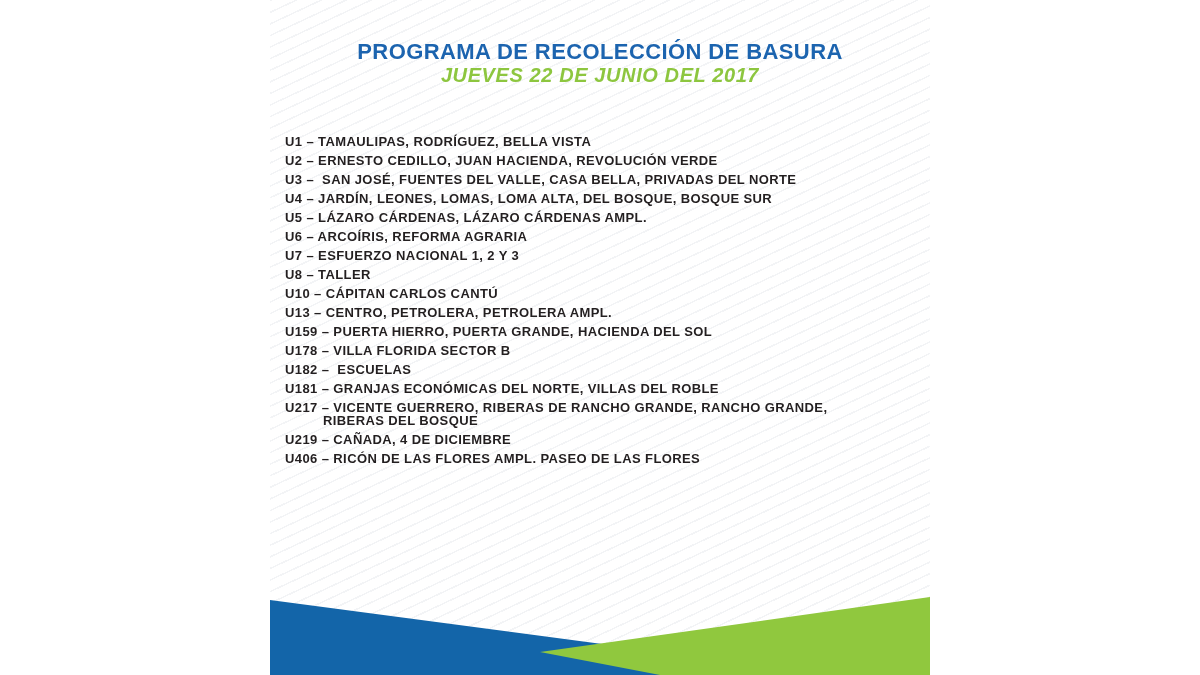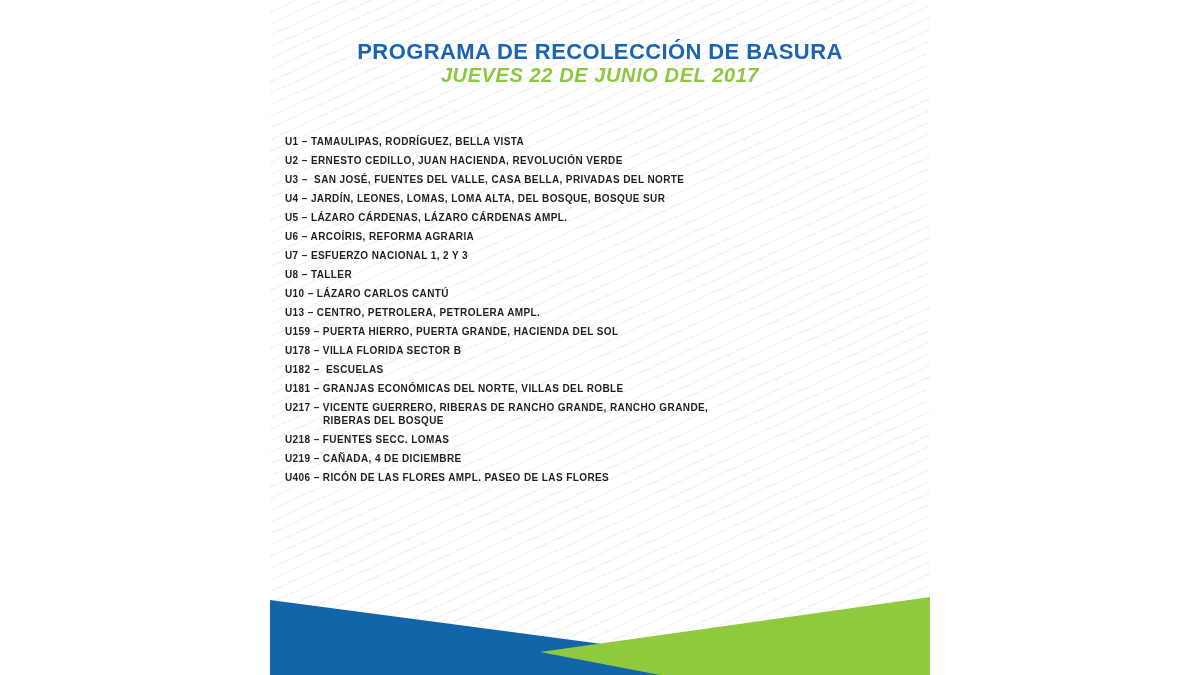--- a/index.html
+++ b/index.html
@@ -44,21 +44,21 @@
     letter-spacing: 0.6px;
     color: #8dc63f;
     font-style: italic;
   }
   .route-list {
     margin: 49px 20px 0 15px;
     position: relative;
     z-index: 2;
   }
   .route {
-    font-size: 10px;
+    font-size: 13px;
     line-height: 13px;
     font-weight: bold;
     letter-spacing: 0.4px;
     color: #231f20;
     margin-bottom: 6px;
     padding-left: 38px;
     text-indent: -38px;
     white-space: pre-wrap;
   }
   .ribbons {
@@ -82,29 +82,28 @@
 
     <div class="route-list" id="route-list">
         <div class="route">U1 – TAMAULIPAS, RODRÍGUEZ, BELLA VISTA</div>
         <div class="route">U2 – ERNESTO CEDILLO, JUAN HACIENDA, REVOLUCIÓN VERDE</div>
         <div class="route">U3 –  SAN JOSÉ, FUENTES DEL VALLE, CASA BELLA, PRIVADAS DEL NORTE</div>
         <div class="route">U4 – JARDÍN, LEONES, LOMAS, LOMA ALTA, DEL BOSQUE, BOSQUE SUR</div>
         <div class="route">U5 – LÁZARO CÁRDENAS, LÁZARO CÁRDENAS AMPL.</div>
         <div class="route">U6 – ARCOÍRIS, REFORMA AGRARIA</div>
         <div class="route">U7 – ESFUERZO NACIONAL 1, 2 Y 3</div>
         <div class="route">U8 – TALLER</div>
-        <div class="route">U10 – LÁZARO CARLOS CANTÚ</div>
+        <div class="route">U10 – CÁPITAN CARLOS CANTÚ</div>
         <div class="route">U13 – CENTRO, PETROLERA, PETROLERA AMPL.</div>
         <div class="route">U159 – PUERTA HIERRO, PUERTA GRANDE, HACIENDA DEL SOL</div>
         <div class="route">U178 – VILLA FLORIDA SECTOR B</div>
         <div class="route">U182 –  ESCUELAS</div>
         <div class="route">U181 – GRANJAS ECONÓMICAS DEL NORTE, VILLAS DEL ROBLE</div>
         <div class="route">U217 – VICENTE GUERRERO, RIBERAS DE RANCHO GRANDE, RANCHO GRANDE,
 RIBERAS DEL BOSQUE</div>
-        <div class="route">U218 – FUENTES SECC. LOMAS</div>
         <div class="route">U219 – CAÑADA, 4 DE DICIEMBRE</div>
         <div class="route">U406 – RICÓN DE LAS FLORES AMPL. PASEO DE LAS FLORES</div>
       </div>
 
     <svg class="ribbons" viewBox="0 0 660 80" preserveAspectRatio="none">
       <polygon points="0,5 0,80 565,80" fill="#1365a9"></polygon>
       <polygon points="660,2 270,57 390,80 660,80" fill="#90c83e"></polygon>
     </svg>
 
   </div>

